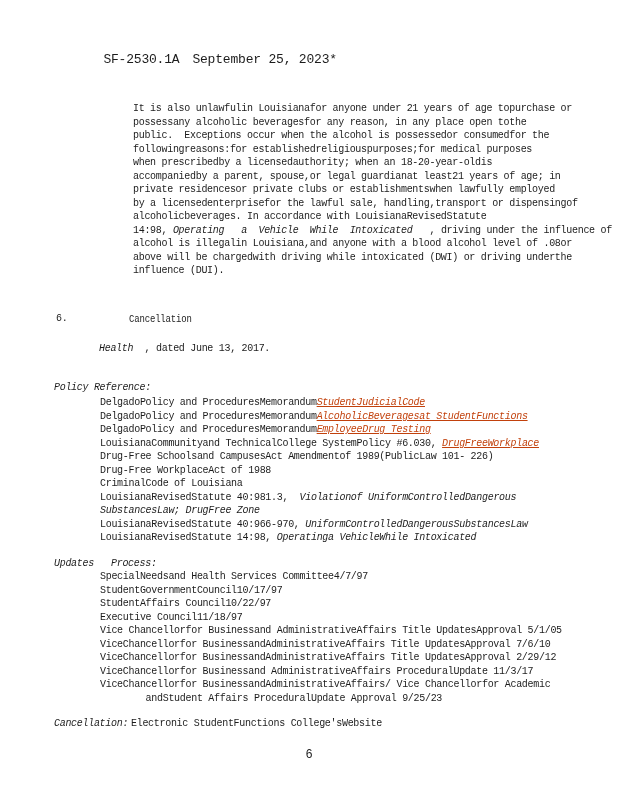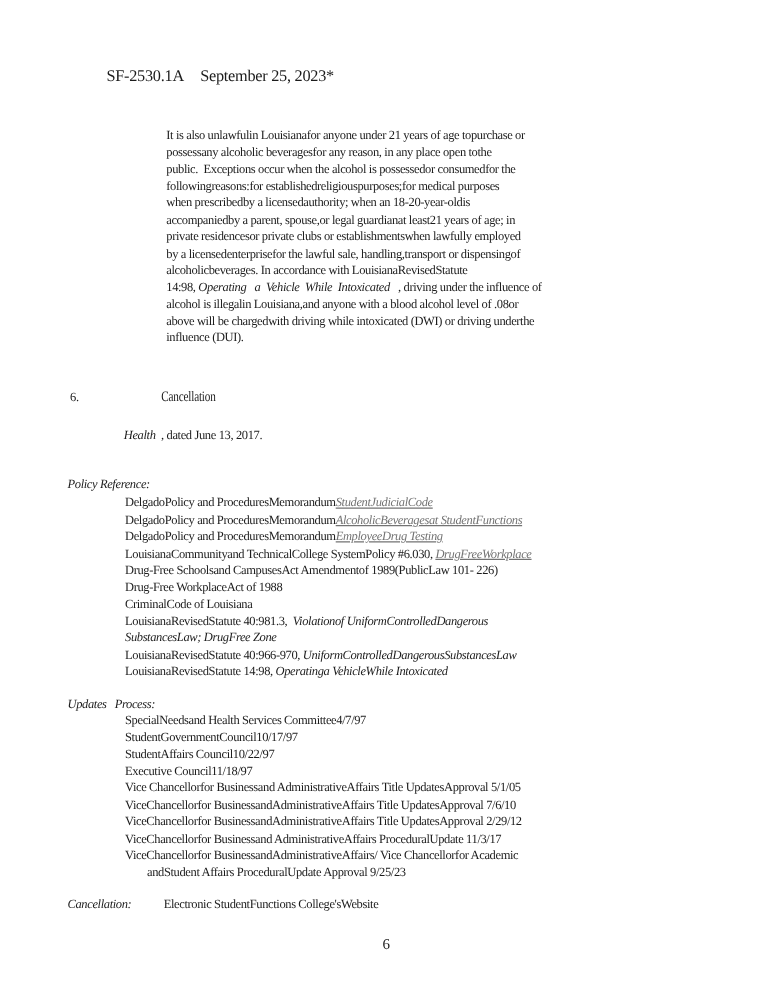--- a/index.html
+++ b/index.html
@@ -1,24 +1,24 @@
 <!DOCTYPE html>
 <html><head>
 <meta charset="utf-8">
 <style>
   html,body{margin:0;padding:0;background:#ffffff;}
   .page{
     position:relative;width:618px;height:800px;background:#ffffff;overflow:hidden;
-    font-family:Liberation Serif, serif;color:#1c1c1c;
+    font-family:Liberation Mono, monospace;color:#1c1c1c;
   }
   .abs{position:absolute;}
   .txt{font-size:10px;line-height:13.5px;letter-spacing:-0.3px;white-space:pre;}
   .ln{white-space:pre;}
   .it{font-style:italic;}
-  .lk{color:#737373;font-style:italic;text-decoration:underline;}
+  .lk{color:#c2410c;font-style:italic;text-decoration:underline;}
   .header{font-size:13px;letter-spacing:-0.2px;white-space:pre;}
   .header .date{margin-left:13px;}
   .note{font-size:10.5px;line-height:13px;font-style:italic;letter-spacing:-0.3px;}
   .cond{font-size:11.5px;letter-spacing:-0.2px;transform:scaleX(0.78);transform-origin:0 50%;white-space:pre;}
   .label-it{font-style:italic;}
   .pagenum{left:0;right:0;text-align:center;font-size:12px;}
 </style>
 </head>
 <body>
 

